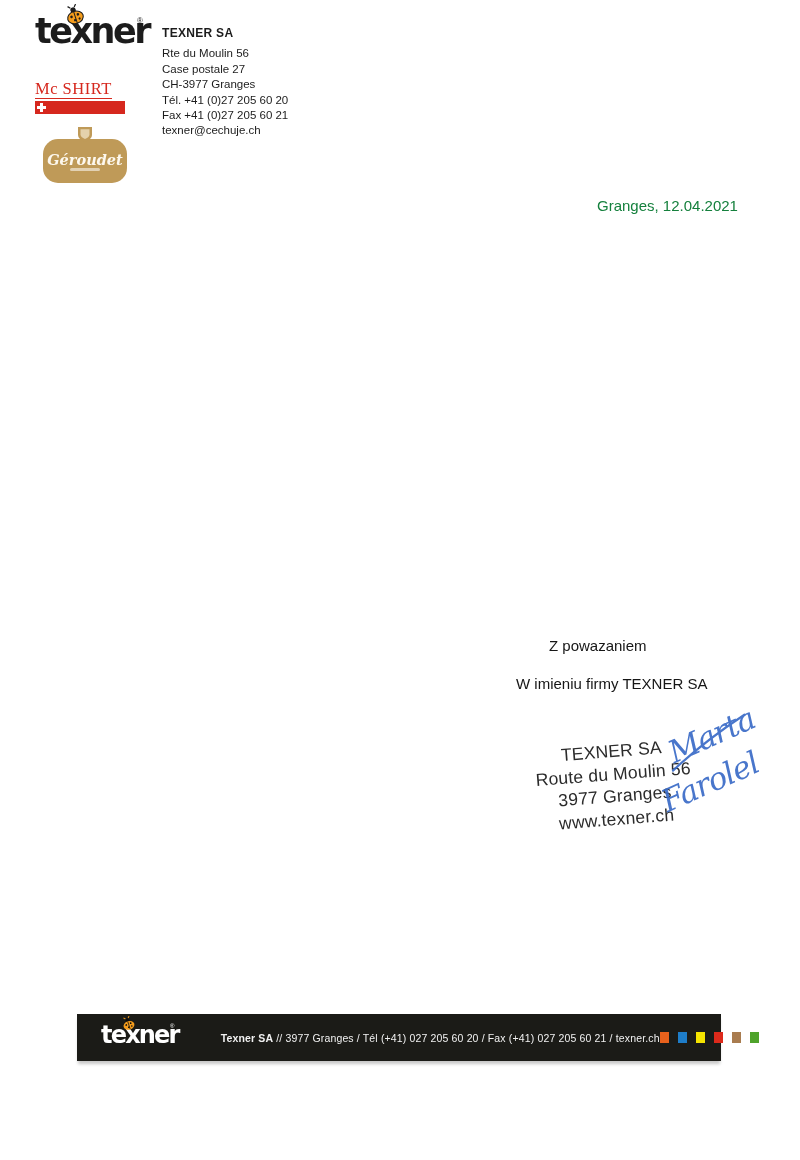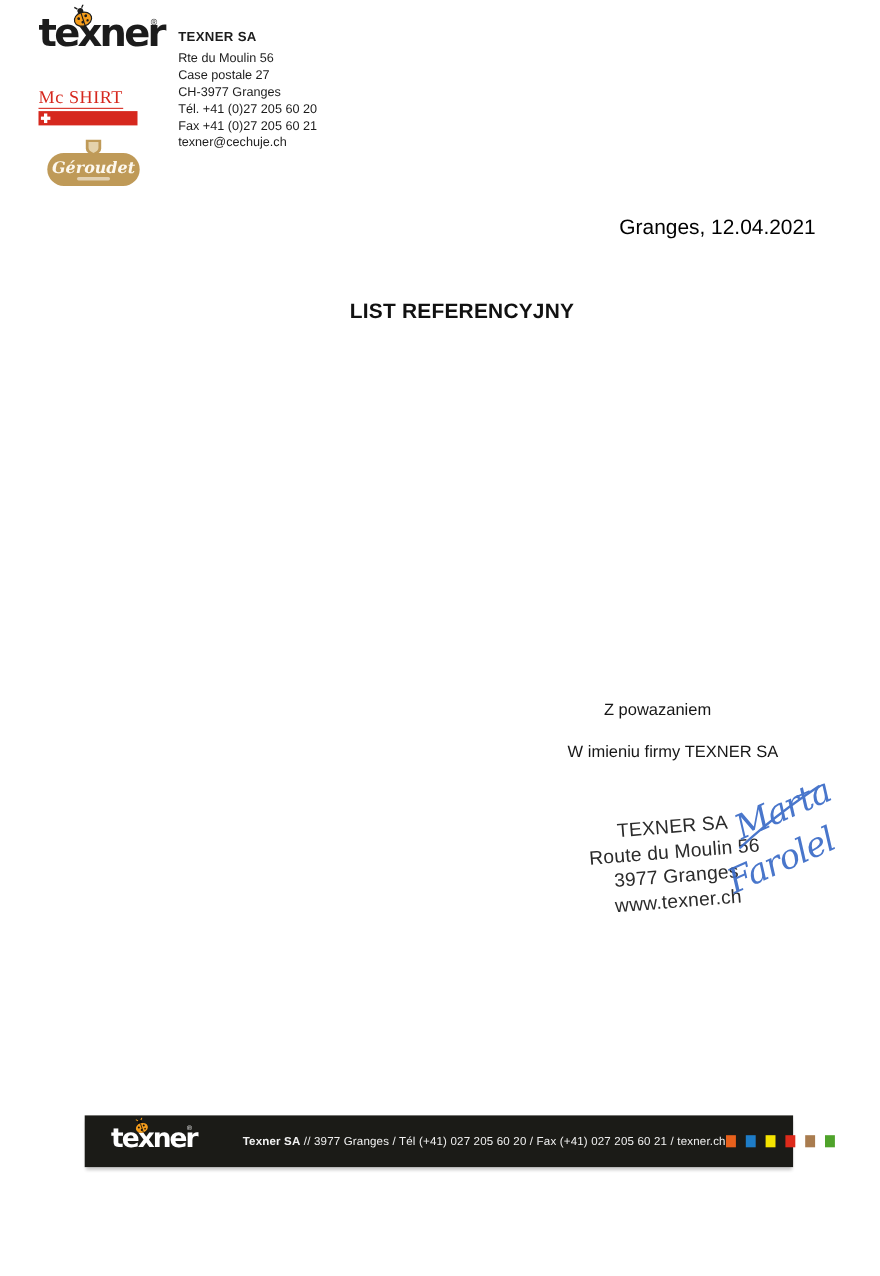--- a/index.html
+++ b/index.html
@@ -21,33 +21,33 @@
     font-family:"Liberation Serif",serif;font-weight:normal;font-size:16.5px;
     color:#d6281e;letter-spacing:0.5px;border-bottom:1.5px solid #d6281e;
     padding-bottom:1px;display:inline-block;line-height:1.05;
   }
   .mcshirt-bar{position:relative;width:90px;height:13px;background:#d6281e;margin-top:2px;}
   .mcshirt-bar svg{position:absolute;left:2px;top:2px;}
   
   .geroudet{position:absolute;left:43px;top:126px;width:84px;text-align:center;}
   .geroudet-crest{display:block;margin:0 auto -3px auto;}
   .geroudet-lozenge{
-    width:84px;height:30px;background:#bf9a58;border-radius:15px;
+    width:84px;height:44px;background:#bf9a58;border-radius:15px;
     display:flex;align-items:center;justify-content:center;flex-direction:column;
   }
   .geroudet-word{
     font-family:"DejaVu Serif",serif;font-style:italic;font-weight:bold;
     font-size:14.5px;color:#fdf8ee;line-height:1;margin-top:2px;
   }
   .geroudet-sub{height:3px;width:30px;background:rgba(255,255,255,0.55);border-radius:2px;margin-top:1px;}
   
   .address{position:absolute;left:162px;top:26px;font-size:11.5px;line-height:15.4px;color:#1c1c1c;}
   .address-company{font-weight:bold;font-size:12px;margin-bottom:5px;letter-spacing:0.3px;}
   
-  .date-line{position:absolute;left:563px;top:197px;font-size:19px;color:#000000;}
+  .date-line{position:absolute;left:597px;top:197px;font-size:15px;color:#15803d;}
   .letter-title{
     position:absolute;left:318px;top:273px;font-size:19px;font-weight:bold;
     color:#111;letter-spacing:0.2px;
   }
   .letter-body{position:absolute;left:78px;top:378px;width:648px;}
   .letter-body p{
     margin:0 0 20px 0;font-size:15px;line-height:29px;letter-spacing:-0.35px;
     text-align:justify;color:#1b1b1b;
   }
   .closing-line{position:absolute;left:549px;top:637px;font-size:15px;color:#161616;}
@@ -122,21 +122,20 @@
       <path d="M4.5 3.2 L13.5 3.2 L13.5 8.6 Q13.5 11.2 9 13 Q4.5 11.2 4.5 8.6 Z" fill="#e4d2ac"></path>
     </svg>
     <div class="geroudet-lozenge">
       <span class="geroudet-word">Géroudet</span>
       <span class="geroudet-sub"></span>
     </div>
   </div>
 
   <div class="date-line">Granges, 12.04.2021</div>
 
-  <div class="letter-title">LIST REFERENCYJNY</div>
 
   <div class="letter-body">
   </div>
 
   <div class="closing-line">Z powazaniem</div>
   <div class="on-behalf-line">W imieniu firmy TEXNER SA</div>
 
   <div class="stamp">
     <div class="stamp-line">TEXNER SA</div>
     <div class="stamp-line">Route du Moulin 56</div>

